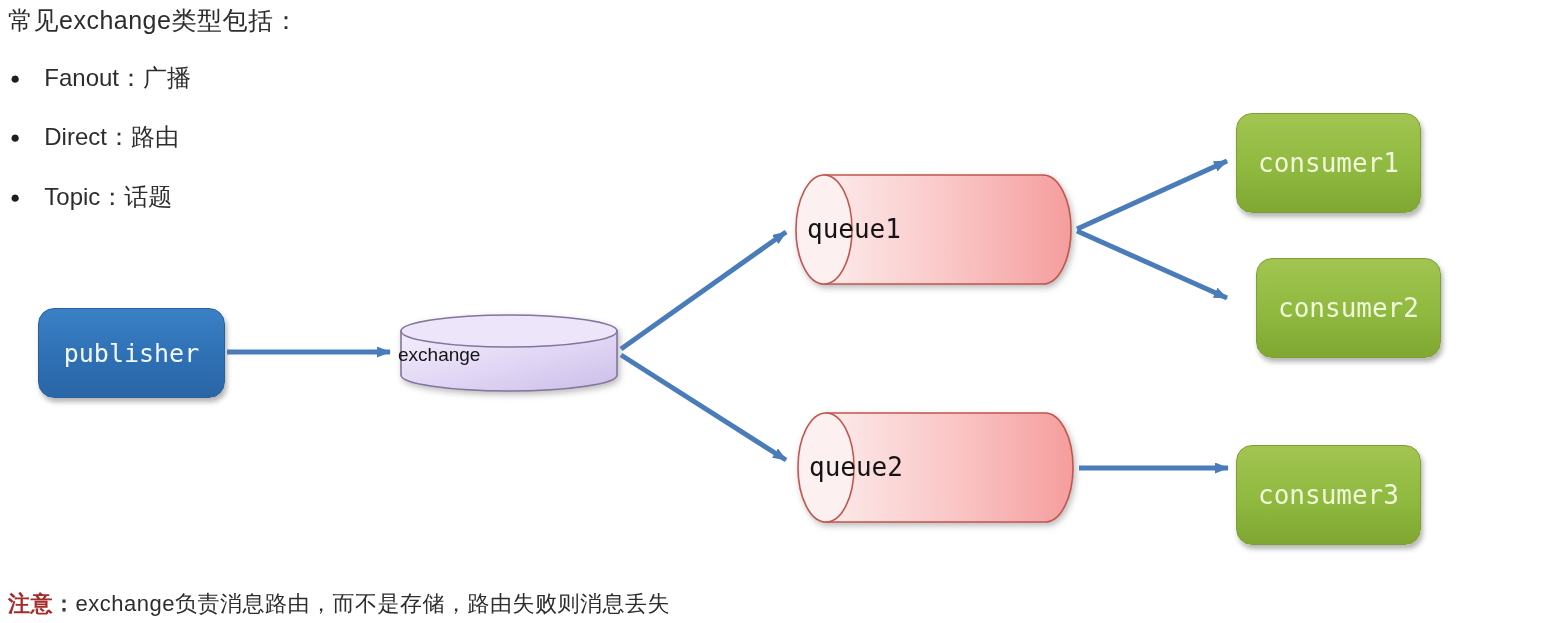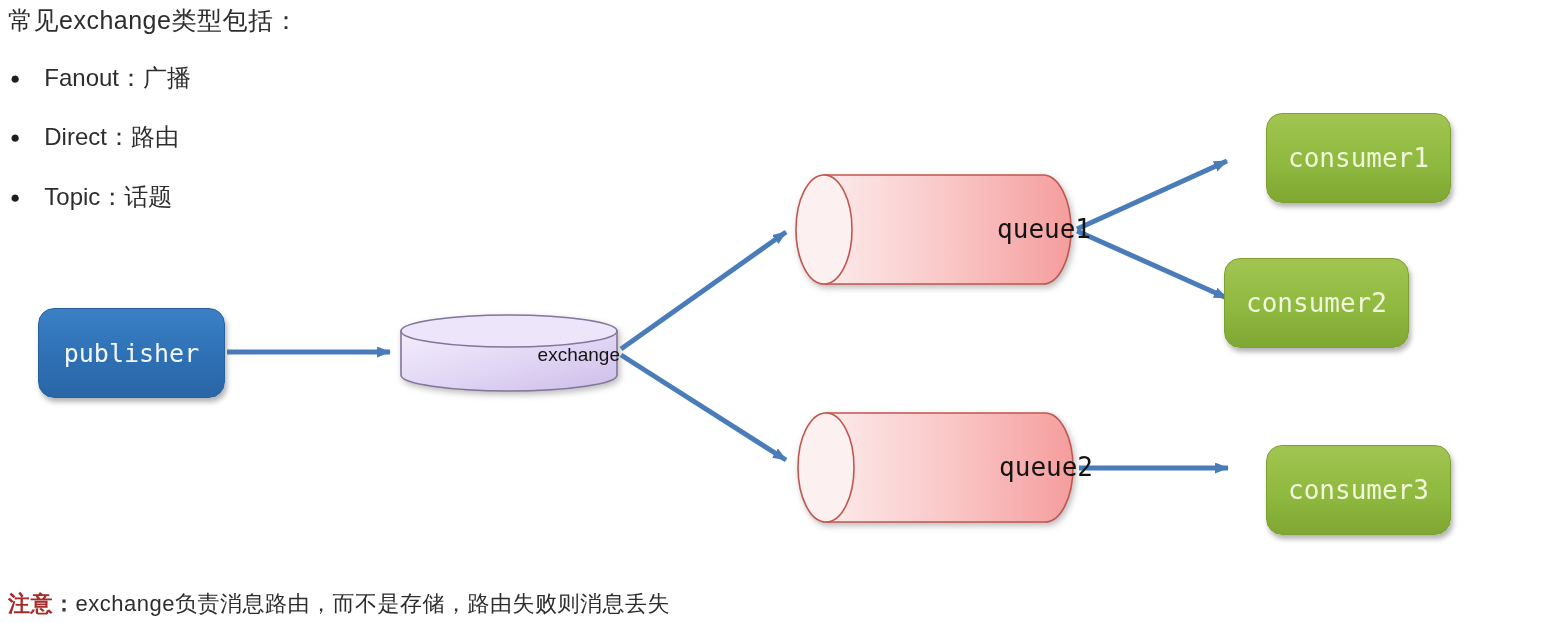--- a/index.html
+++ b/index.html
@@ -59,39 +59,38 @@
     font-size: 25px;
     box-shadow: 2px 4px 5px rgba(90,90,90,0.45);
   }
   .publisher {
     left: 38px; top: 308px; width: 187px; height: 90px;
     background: linear-gradient(180deg, #3b80c5 0%, #2e70b4 55%, #2a66a7 100%);
     border: 1px solid #2a5f9e;
     color: #f2f7fd;
   }
   .consumer {
-    width: 185px; height: 90px;
+    width: 185px; height: 100px;
     background: linear-gradient(180deg, #a2c551 0%, #8fb93f 55%, #7fa732 100%);
     border: 1px solid #7d9f34;
     color: #f1f7dc;
     font-size: 26px;
-    margin-left: 30px;
   }
   .consumer1 { left: 1236px; top: 113px; }
-  .consumer2 { left: 1194px; top: 258px; }
+  .consumer2 { left: 1256px; top: 258px; }
   .consumer3 { left: 1236px; top: 445px; }
 
   .cyl {
     position: absolute;
   }
   .cyl svg { filter: drop-shadow(2px 3px 3px rgba(120,120,120,0.5)); display: block; }
   .cyl-label {
     position: absolute;
     width: 100%;
-    text-align: right;
+    text-align: left;
     color: #141414;
   }
   .exchange-label {
     top: 32px;
     font-family: "Liberation Sans", "DejaVu Sans", sans-serif;
     font-size: 19px;
   }
   .queue-label {
     top: 42px;
     left: 14px;

